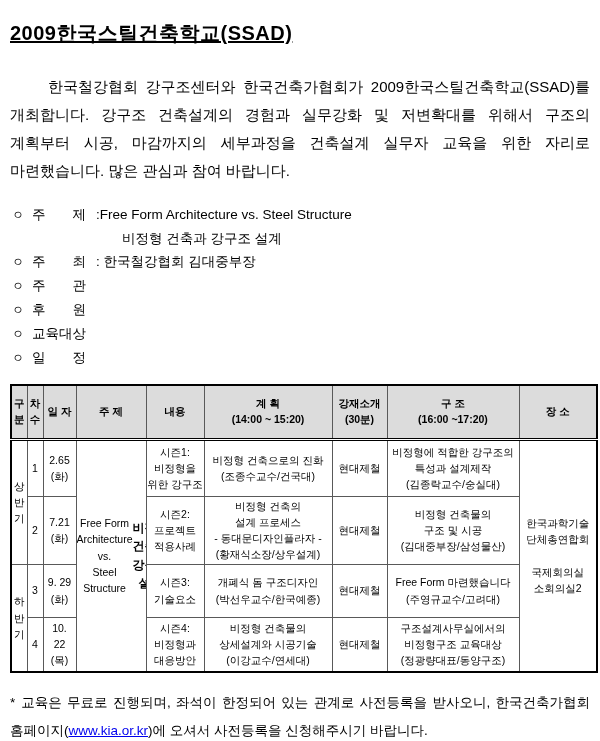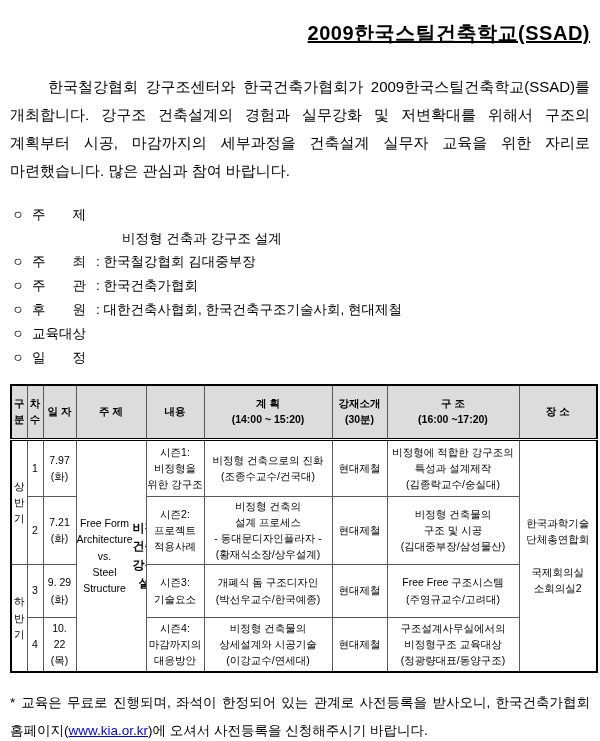--- a/index.html
+++ b/index.html
@@ -5,21 +5,21 @@
   * { margin:0; padding:0; box-sizing:border-box; }
   html,body { background:#ffffff; }
   body {
     width:600px; height:741px;
     font-family:"Liberation Sans","DejaVu Sans",sans-serif;
     color:#000; overflow:hidden; position:relative;
   }
   .page { padding:0 10px; }
 
   
-  .title-wrap { margin-top:20px; text-align:right; }
+  .title-wrap { margin-top:20px; text-align:left; }
   .title { font-size:20px; font-weight:bold; text-decoration:underline; letter-spacing:0.5px; }
 
   
   .intro {
     margin-top:26px;
     font-size:15px; line-height:28px;
     text-align:justify; text-indent:38px;
     word-break:keep-all;
   }
 
@@ -83,39 +83,38 @@
   <div class="title-wrap">
     <span class="title">2009한국스틸건축학교(SSAD)</span>
   </div>
 
   <p class="intro">한국철강협회 강구조센터와 한국건축가협회가 2009한국스틸건축학교(SSAD)를 개최합니다. 강구조 건축설계의 경험과 실무강화 및 저변확대를 위해서 구조의 계획부터 시공, 마감까지의 세부과정을 건축설계 실무자 교육을 위한 자리로 마련했습니다. 많은 관심과 참여 바랍니다.</p>
 
   <div class="bullets">
     <div class="bullet">
       <span class="b-mark">ㅇ</span>
       <span class="b-label">주　　제</span>
+      <span class="b-value">:Free Form Architecture vs. Steel Structure</span>
     </div>
     <div class="bullet-cont">비정형 건축과 강구조 설계</div>
 
     <div class="bullet">
       <span class="b-mark">ㅇ</span>
       <span class="b-label">주　　최</span>
       <span class="b-value">: 한국철강협회 김대중부장</span>
     </div>
 
     <div class="bullet">
       <span class="b-mark">ㅇ</span>
       <span class="b-label">주　　관</span>
-      <span class="b-value">: 한국건축가협회</span>
     </div>
 
     <div class="bullet">
       <span class="b-mark">ㅇ</span>
       <span class="b-label">후　　원</span>
-      <span class="b-value">: 대한건축사협회, 한국건축구조기술사회, 현대제철</span>
     </div>
 
     <div class="bullet">
       <span class="b-mark">ㅇ</span>
       <span class="b-label">교육대상</span>
     </div>
 
     <div class="bullet">
       <span class="b-mark">ㅇ</span>
       <span class="b-label">일　　정</span>
@@ -152,21 +151,21 @@
 (16:00 ~17:20)</th>
         <th>장 소</th>
       </tr>
     </thead>
     <tbody>
       <tr class="r1">
         <td class="vert" rowspan="2">상
 반
 기</td>
         <td>1</td>
-        <td>7.97
+        <td>2.65
 (화)</td>
         <td class="theme-cell" rowspan="4">
           <div class="theme-wrap">
             <div class="theme-block theme-en">Free Form
 Architecture
 vs.
 Steel
 Structure</div>
             <div class="theme-block theme-ko">비정형 건축과
 강구조 설계</div>
@@ -208,30 +207,30 @@
 반
 기</td>
         <td>3</td>
         <td>9. 29
 (화)</td>
         <td>시즌3:
 기술요소</td>
         <td>개폐식 돔 구조디자인
 (박선우교수/한국예종)</td>
         <td>현대제철</td>
-        <td>Free Free 구조시스템
+        <td>Free Form 마련했습니다
 (주영규교수/고려대)</td>
       </tr>
       <tr class="r4">
         <td>4</td>
         <td>10.
 22
 (목)</td>
         <td>시즌4:
-마감까지의
+비정형과
 대응방안</td>
         <td>비정형 건축물의
 상세설계와 시공기술
 (이강교수/연세대)</td>
         <td>현대제철</td>
         <td>구조설계사무실에서의
 비정형구조 교육대상
 (정광량대표/동양구조)</td>
       </tr>
     </tbody>

